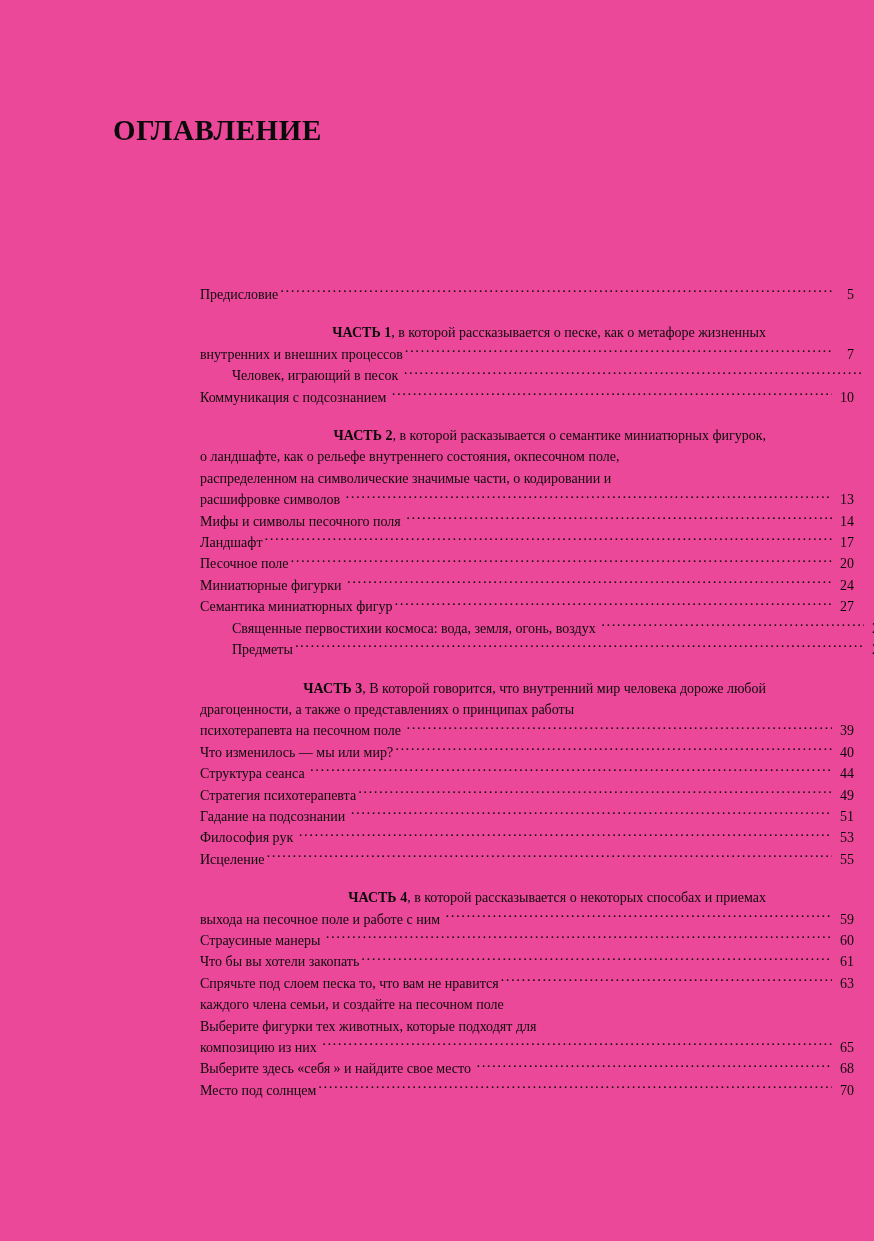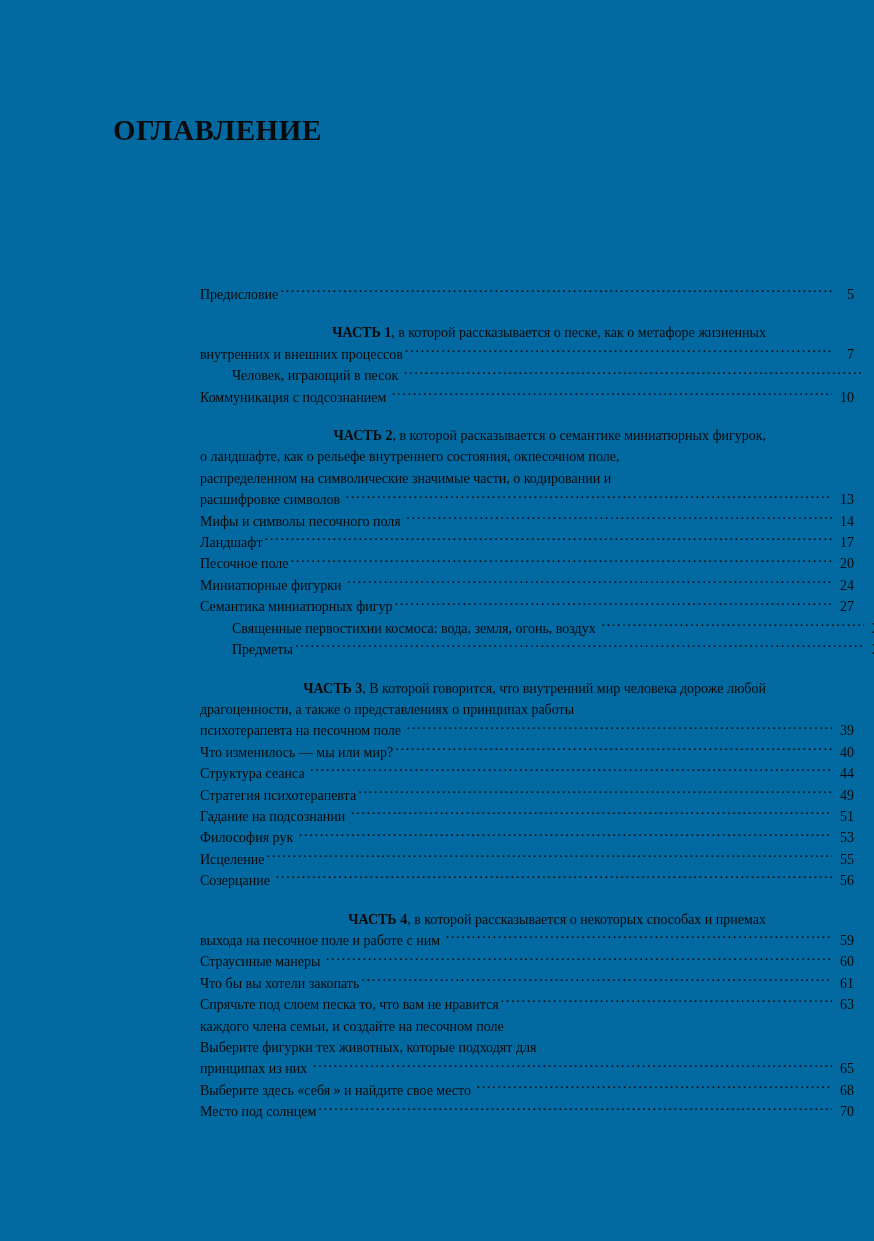--- a/index.html
+++ b/index.html
@@ -13,21 +13,21 @@
     height: 1241px;
     position: relative;
     overflow: hidden;
     font-family: "Liberation Serif", "DejaVu Serif", serif;
     color: #0a0a0a;
     -webkit-font-smoothing: none;
   }
   .page {
     position: absolute;
     inset: 0;
-    background: #0369a1;
+    background: #ec4899;
     padding-left: 8px;
   }
 
   
   .toc-title {
     position: absolute;
     left: 113px;
     top: 96px;
     font-size: 29px;
     font-weight: bold;
@@ -221,25 +221,20 @@
         <div class="row lvl1">
           <span class="label">Философия рук </span>
           <span class="leader"></span>
           <span class="pageno">53</span>
         </div>
         <div class="row lvl1">
           <span class="label">Исцеление</span>
           <span class="leader"></span>
           <span class="pageno">55</span>
         </div>
-        <div class="row lvl1">
-          <span class="label">Созерцание </span>
-          <span class="leader"></span>
-          <span class="pageno">56</span>
-        </div>
       </div>
       <div class="group last">
         <div class="row lvl0 cont nodots">
           <span class="label"><span class="part">ЧАСТЬ 4</span>, в которой рассказывается о некоторых способах и приемах</span>
         </div>
         <div class="row lvl1">
           <span class="label">выхода на песочное поле и работе с ним </span>
           <span class="leader"></span>
           <span class="pageno">59</span>
         </div>
@@ -258,21 +253,21 @@
           <span class="leader"></span>
           <span class="pageno">63</span>
         </div>
         <div class="row lvl1 cont nodots">
           <span class="label">каждого члена семьи, и создайте на песочном поле</span>
         </div>
         <div class="row lvl1 cont nodots">
           <span class="label">Выберите фигурки тех животных, которые подходят для</span>
         </div>
         <div class="row lvl1">
-          <span class="label">принципах из них </span>
+          <span class="label">композицию из них </span>
           <span class="leader"></span>
           <span class="pageno">65</span>
         </div>
         <div class="row lvl1">
           <span class="label">Выберите здесь «себя » и найдите свое место </span>
           <span class="leader"></span>
           <span class="pageno">68</span>
         </div>
         <div class="row lvl1">
           <span class="label">Место под солнцем</span>

